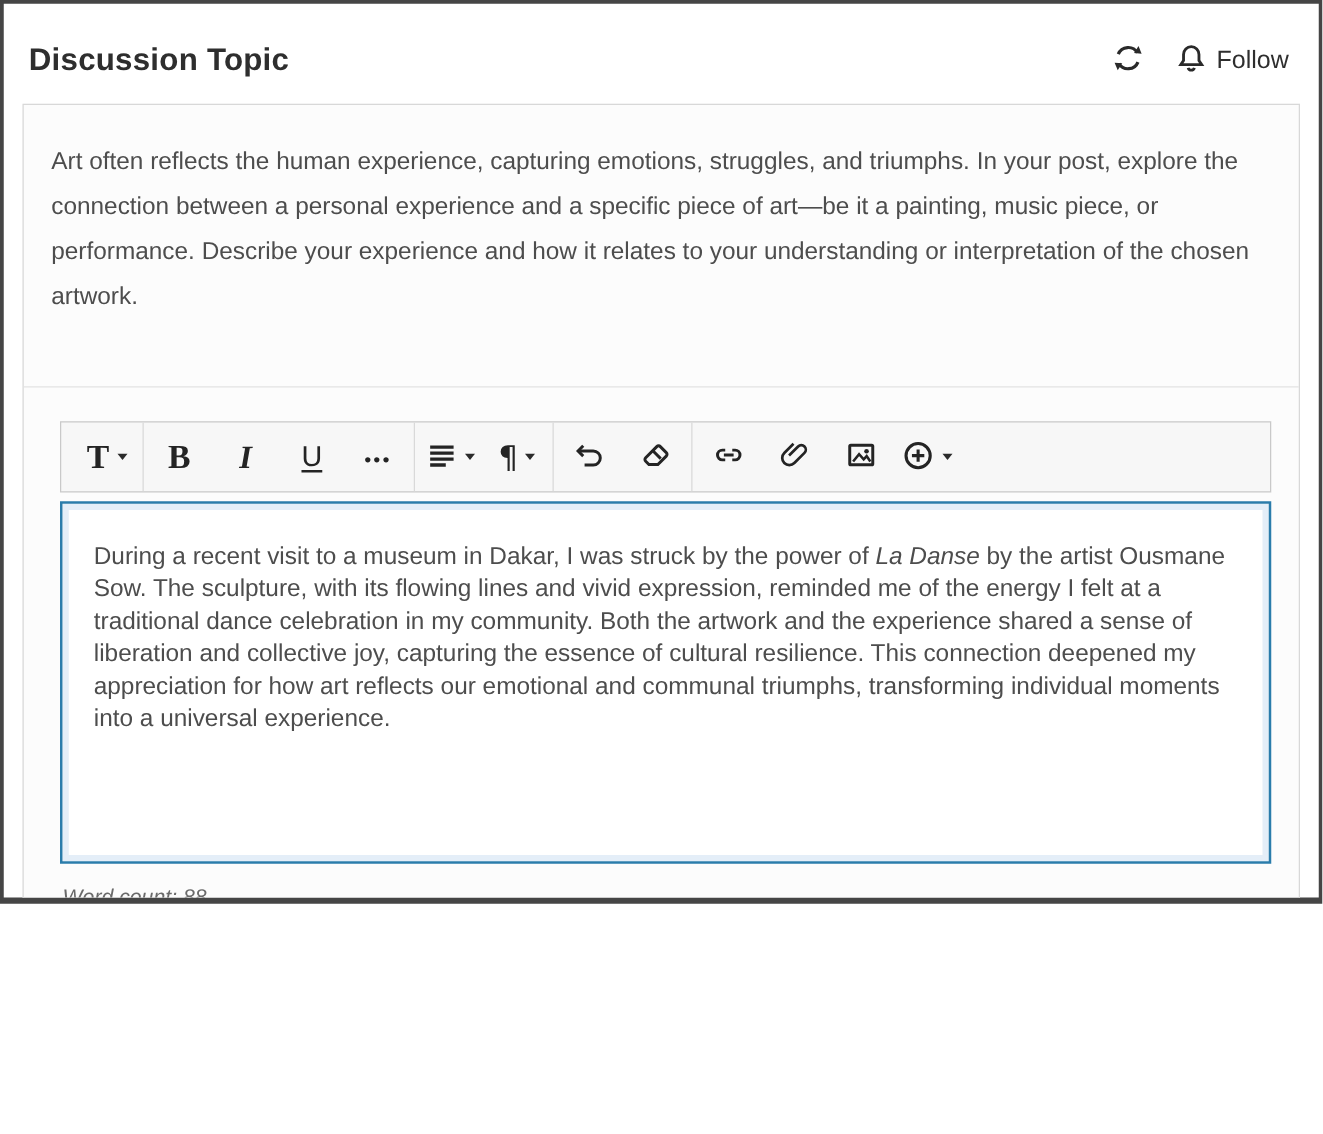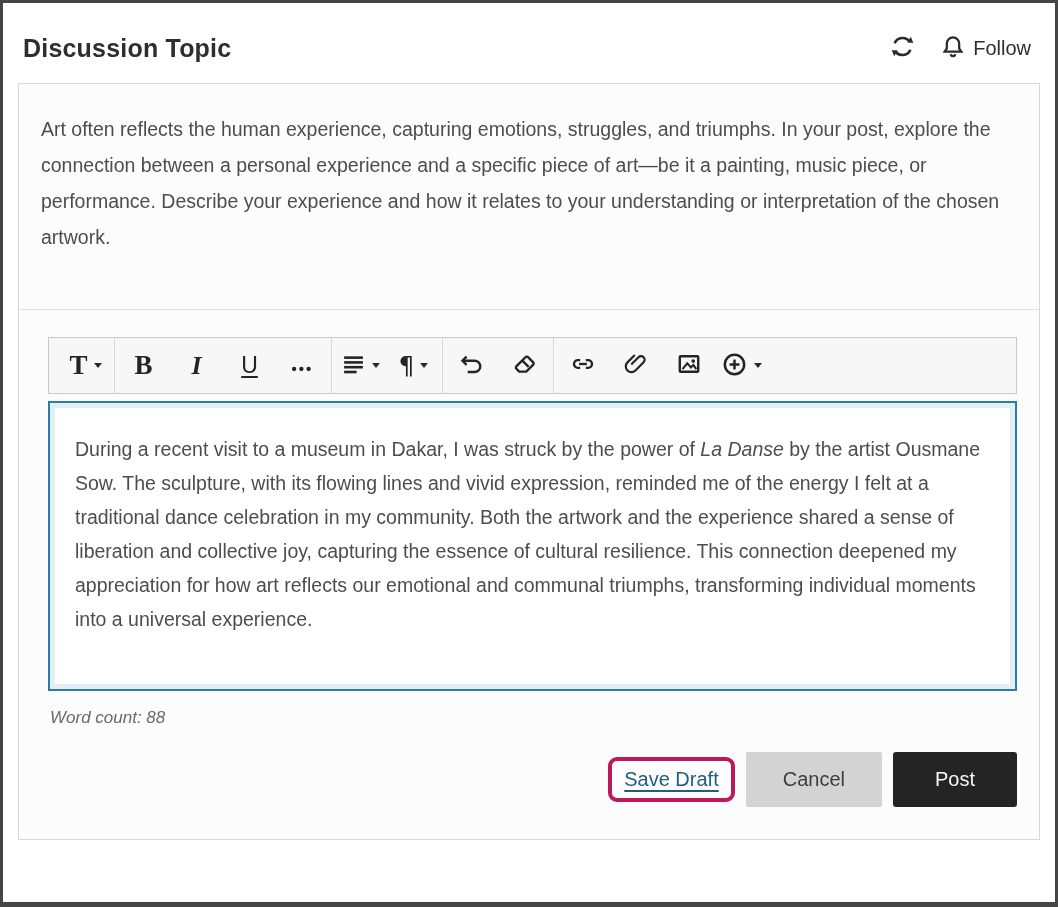--- a/index.html
+++ b/index.html
@@ -1,19 +1,19 @@
 <!DOCTYPE html>
 <html><head>
 <meta charset="utf-8">
 <style>
   * { box-sizing: border-box; margin: 0; padding: 0; }
   html, body { width: 1058px; height: 907px; }
   body { font-family: "Liberation Sans", sans-serif; background: #ffffff; }
   .frame {
-    width: 1058px; height: 907px;
+    width: 1058px; height: 723px;
     border: 3px solid #454545; border-bottom-width: 5px;
     background: #ffffff; overflow: hidden;
   }
 
   
   .header {
     display: flex; justify-content: space-between; align-items: center;
     padding: 30px 24px 20px 20px;
   }
   .page-title { font-size: 25px; font-weight: 700; color: #2e2e2e; letter-spacing: .2px; }
@@ -55,21 +55,21 @@
     border-top: 5.5px solid #2b2b2b;
   }
   .tb-svg { stroke: #242424; fill: none; stroke-width: 2.2; }
 
   
   .content {
     margin-top: 7px; background: #ffffff;
     border: 2px solid #2a7cab;
     box-shadow: inset 0 0 0 5px #e4eef8;
     min-height: 290px; padding: 17px 25px;
-    font-size: 19.5px; line-height: 34px; color: #4d4d4d;
+    font-size: 19.5px; line-height: 26px; color: #4d4d4d;
   }
   .content p { margin-top: 12px; }
   .content em { font-style: italic; }
 
   .altbar {
     margin-top: 2px; background: #cbcbcb; height: 39px;
     display: flex; align-items: center; justify-content: center;
     font-style: italic; font-weight: 700; font-size: 17.5px; color: #2c2c2c;
     border-radius: 0 0 4px 4px;
   }

